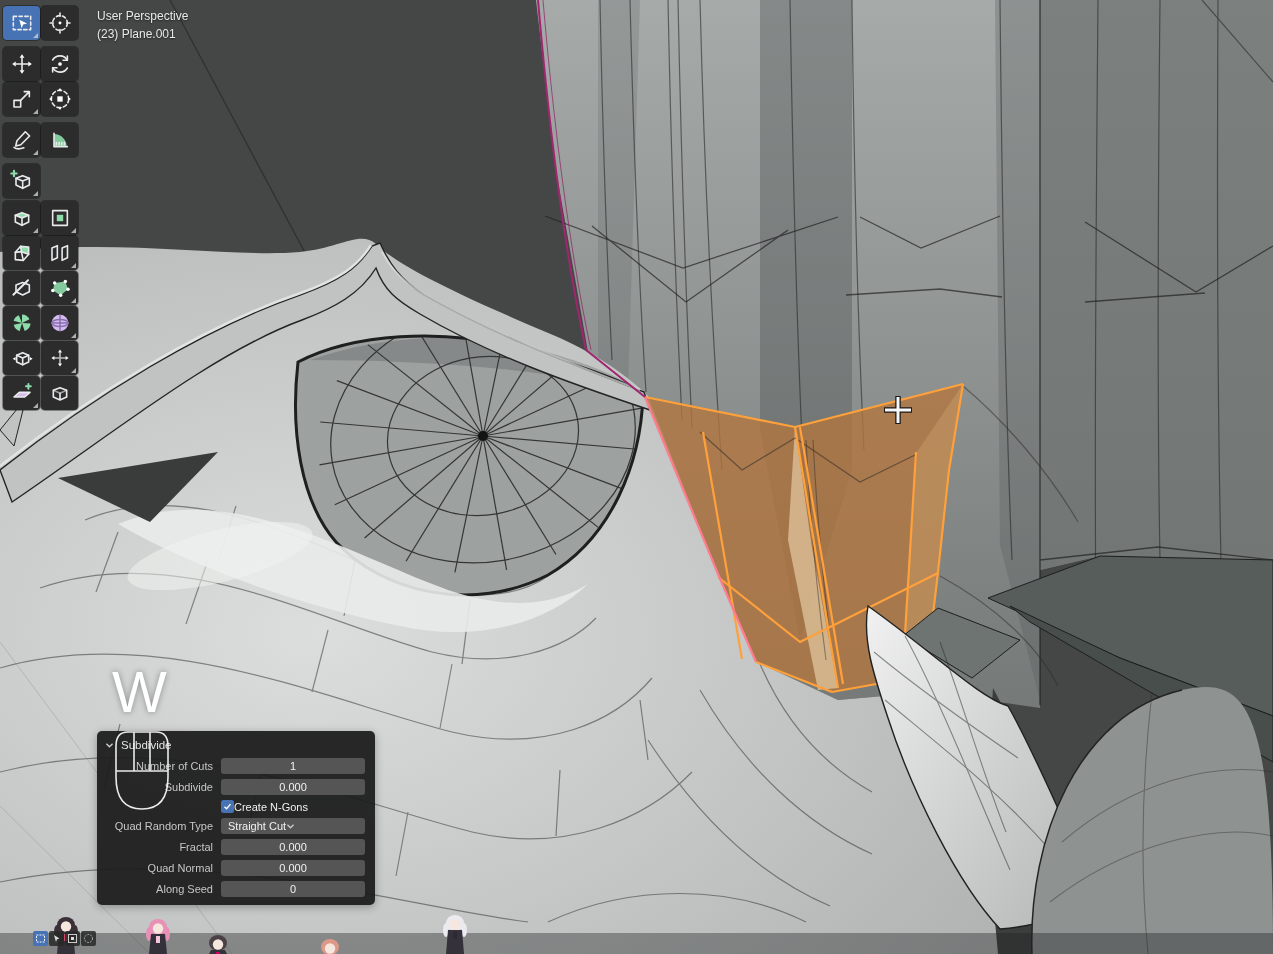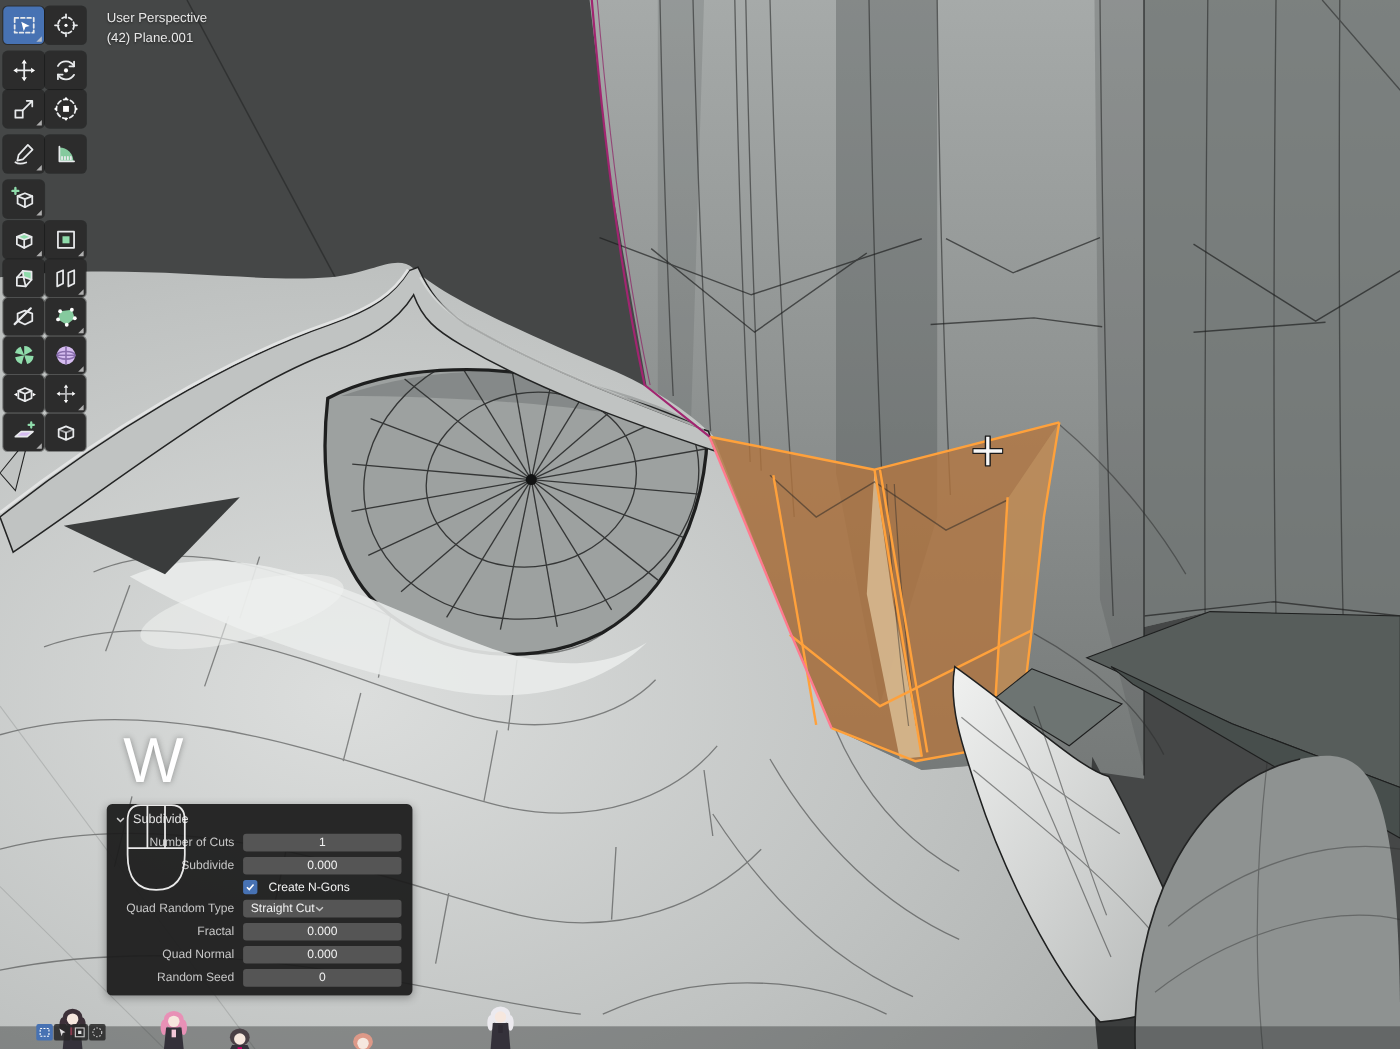--- a/index.html
+++ b/index.html
@@ -25,21 +25,21 @@
   #op-panel{position:absolute;left:97px;top:731px;width:278px;z-index:6;background:rgba(28,28,28,.94);
             border-radius:5px;padding:5px 0 8px 0;box-shadow:0 2px 8px rgba(0,0,0,.3);}
   .ptitle{display:flex;align-items:center;gap:7px;color:#e3e3e3;font-size:11.5px;padding:3px 10px 7px 8px;}
   .ptitle .chev{width:9px;height:7px;}
   .prow{display:flex;align-items:center;gap:8px;margin-bottom:5px;padding:0 10px;}
   .plabel{width:106px;text-align:right;color:#c6c6c6;font-size:11px;flex:none;white-space:nowrap;}
   .pfield{flex:1;height:16px;background:#555555;border-radius:3px;display:flex;align-items:center;
           justify-content:center;color:#f1f1f1;font-size:11px;}
   .pfield.enum{justify-content:flex-start;padding:0 7px;}
   .pfield.enum .chev{width:9px;height:7px;opacity:.85;}
-  .pcheckwrap{flex:1;display:flex;align-items:center;gap:10px;}
+  .pcheckwrap{flex:1;display:flex;align-items:center;gap:0;}
   .pcheck{width:13px;height:13px;background:#4772b3;border-radius:2.5px;display:flex;align-items:center;
           justify-content:center;flex:none;}
   .pcheck svg{width:9px;height:9px;}
   .pchecklabel{color:#f0f0f0;font-size:11px;}
   
   #thumbs{position:absolute;left:0;top:908px;z-index:2;}
   #bottom-tools{position:absolute;left:0;top:0;z-index:3;}
   .btile{position:absolute;width:15px;height:15px;background:rgba(40,40,40,.85);border-radius:2px;
          display:flex;align-items:center;justify-content:center;}
   .btile.active{background:#4772b3;}
@@ -231,21 +231,21 @@
         <path d="M1050,902 C1122,846 1212,822 1273,836"></path>
         <path d="M1152,692 C1142,780 1140,870 1148,954"></path>
       </g>
     </g>
 
     <rect x="0" y="933" width="1273" height="21" fill="#1f2121" opacity="0.38"></rect>
   </svg>
 
   <div id="vp-header">
     <div>User Perspective</div>
-    <div>(42) Plane.001</div>
+    <div>(23) Plane.001</div>
   </div>
 
   <div id="toolbar">
       <div class="tool-btn active has-sub" title="Select Box" style="left: 3px; top: 6px;">
         <svg class="ticon" viewBox="0 0 18 18">
           <g stroke="#e8eaec" stroke-width="1.2" fill="none" stroke-linecap="round" stroke-linejoin="round">
             <rect x="2.5" y="4" width="13" height="10" stroke-dasharray="2.5 1.8"></rect>
           </g>
           <path d="M7 6.5 L12.8 9.4 L9.9 10.2 L8.7 13 Z" fill="#fff"></path>
         </svg>
@@ -489,21 +489,21 @@
         <span>0.000</span>
         </div>
     </div>
     <div class="prow">
       <span class="plabel">Quad Normal</span>
       <div class="pfield num">
         <span>0.000</span>
         </div>
     </div>
     <div class="prow" style="margin-bottom:0;">
-      <span class="plabel">Random Seed</span>
+      <span class="plabel">Along Seed</span>
       <div class="pfield num">
         <span>0</span>
         </div>
     </div>
   </div>
 
   <svg id="thumbs" width="520" height="46" viewBox="0 0 520 46">
       <g>
         <ellipse cx="66" cy="17" rx="9" ry="8" fill="#3c3038"></ellipse>
         <ellipse cx="57" cy="24" rx="3" ry="7" fill="#3c3038"></ellipse>

